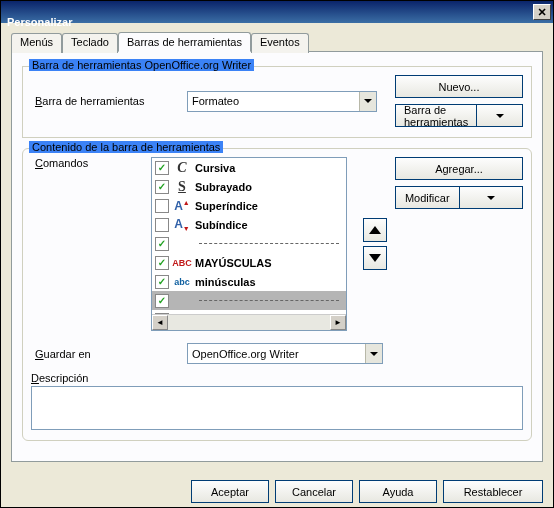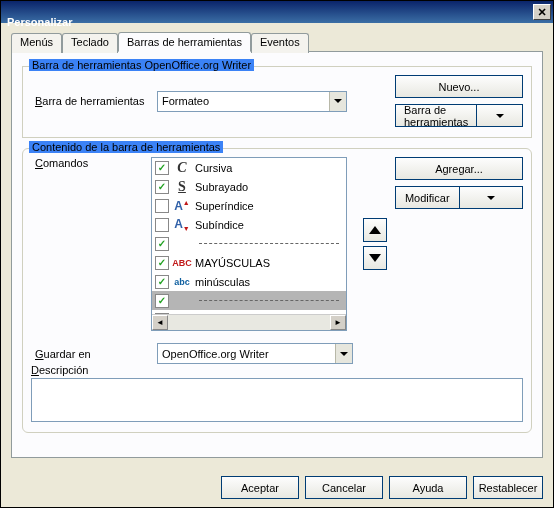--- a/index.html
+++ b/index.html
@@ -12,38 +12,38 @@
 .tabs { display: flex; position: relative; z-index: 2; }
 .tab { padding: 3px 8px; border: 1px solid #919b9c; background: #f4f3ee; cursor: pointer; border-bottom: none; border-top-left-radius: 3px; border-top-right-radius: 3px; margin-right: 0px; position: relative; top: 1px; }
 .tab.active { background: #fcfcfe; font-weight: normal; z-index: 3; border-bottom: 1px solid #fcfcfe; }
 .tab:not(.active) { top: 2px; padding-top: 2px; padding-bottom: 2px; }
 .tab-panel { border: 1px solid #919b9c; background: #fcfcfe; flex: 1; padding: 10px 10px 10px 10px; position: relative; z-index: 1; }
 .fieldset { border: 1px solid #d0d0bf; margin: 4px 0 10px 0; padding: 8px 8px 10px 8px; position: relative; }
 .fieldset-col { display: flex; flex-direction: column; border-radius: 6px; }
 .fieldset-legend { position: absolute; top: -8px; left: 6px; background: #3b82f6; padding: 0 3px; }
 .row { display: flex; align-items: center; gap: 6px; }
 .label-col { width: 120px; padding-left: 4px; }
-.select { flex: 1; height: 21px; border: 1px solid #7f9db9; background: #fff; display: flex; align-items: center; cursor: pointer; }
+.select { flex: 1; height: 21px; border: 1px solid #7f9db9; background: #fff; display: flex; align-items: center; cursor: pointer; margin-left: 30px; }
 .select-text { flex: 1; padding: 0 4px; }
 .select-btn { width: 17px; height: 19px; background: #e6e6dd; border-left: 1px solid #b8b8a8; display: flex; align-items: center; justify-content: center; }
 .arrow-down { width: 0; height: 0; border-left: 4px solid transparent; border-right: 4px solid transparent; border-top: 4px solid #000; }
 .btn { height: 23px; border: 1px solid #003c74; background: linear-gradient(#fdfdfd, #e8e8e1); cursor: pointer; display: flex; align-items: center; justify-content: center; padding: 0 8px; }
 .btn.wide { width: 128px; text-align: center; }
 .right-btns { display: flex; flex-direction: column; align-items: flex-end; gap: 6px; margin-left: auto; }
 .split-btn { display: flex; width: 128px; }
 .split-btn .btn { flex: 1; }
 .split-btn .drop { width: 17px; border-left: none; display: flex; align-items: center; justify-content: center; }
 .listbox { width: 196px; height: 174px; border: 1px solid #7f9db9; background: #fff; overflow: hidden; display: flex; flex-direction: column; }
 .list-content { flex: 1; overflow: hidden; }
 .list-item { display: flex; align-items: center; height: 19px; padding: 0 3px; gap: 4px; }
 .list-item.sel { background: #b5b5b5; }
 .cbwrap { width: 14px; height: 14px; border: 1px solid #888; background: #fff; display: flex; align-items: center; justify-content: center; }
 .check { color: #21a121; font-size: 10px; font-weight: bold; line-height: 1; }
 .icon-slot { width: 18px; display: flex; justify-content: center; }
-.cmd-label { flex: 1; white-space: nowrap; overflow: hidden; }
+.cmd-label { flex: 1; white-space: nowrap; overflow: hidden; font-weight: bold; }
 .separator-line { border-bottom: 1px dashed #666; flex: 1; margin: 0 4px; }
 .hscroll { height: 16px; border-top: 1px solid #ccc; background: #e8e8e1; display: flex; align-items: stretch; justify-content: space-between; }
 .hscroll-btn { width: 16px; background: #d4d0c8; border: 1px solid #fff; border-right-color: #888; border-bottom-color: #888; display: flex; align-items: center; justify-content: center; font-size: 8px; }
 .move-col { display: flex; flex-direction: column; gap: 4px; margin-left: 16px; align-self: center; }
 .move-btn { width: 24px; height: 24px; border: 1px solid #003c74; background: linear-gradient(#fdfdfd,#e8e8e1); display: flex; align-items: center; justify-content: center; cursor: pointer; }
 .arrow-up-big { width: 0; height: 0; border-left: 6px solid transparent; border-right: 6px solid transparent; border-bottom: 8px solid #000; }
 .arrow-down-big { width: 0; height: 0; border-left: 6px solid transparent; border-right: 6px solid transparent; border-top: 8px solid #000; }
 .desc-box { border: 1px solid #7f9db9; background: #fff; height: 44px; margin-top: 2px; }
 .footer { display: flex; justify-content: flex-end; gap: 6px; padding: 8px 10px; }
 .footer .btn { width: 78px; }
@@ -213,36 +213,36 @@
         <div class="row" style="margin-top:12px;">
           <div class="label-col"><span class="underline">G</span>uardar en</div>
           <div class="select" style="width:196px; flex:0 0 196px;">
             <span class="select-text">OpenOffice.org Writer</span>
             <div class="select-btn">
                 <div class="arrow-down"></div>
               </div>
           </div>
         </div>
 
-        <div style="">
+        <div style="margin-top:8px;">
           <div><span class="underline">D</span>escripción</div>
           <div class="desc-box"></div>
         </div>
       </div>
 
     </div>
   </div>
 
   <div class="footer">
     <div class="btn">
         <span>Aceptar</span>
       </div>
     <div class="btn">
         <span>Cancelar</span>
       </div>
     <div class="btn">
         <span>Ayuda</span>
       </div>
-    <div class="btn" style="width:70px">
+    <div class="btn" style="width:100px">
         <span>Restablecer</span>
       </div>
   </div>
 </div>
 
 </body></html>

